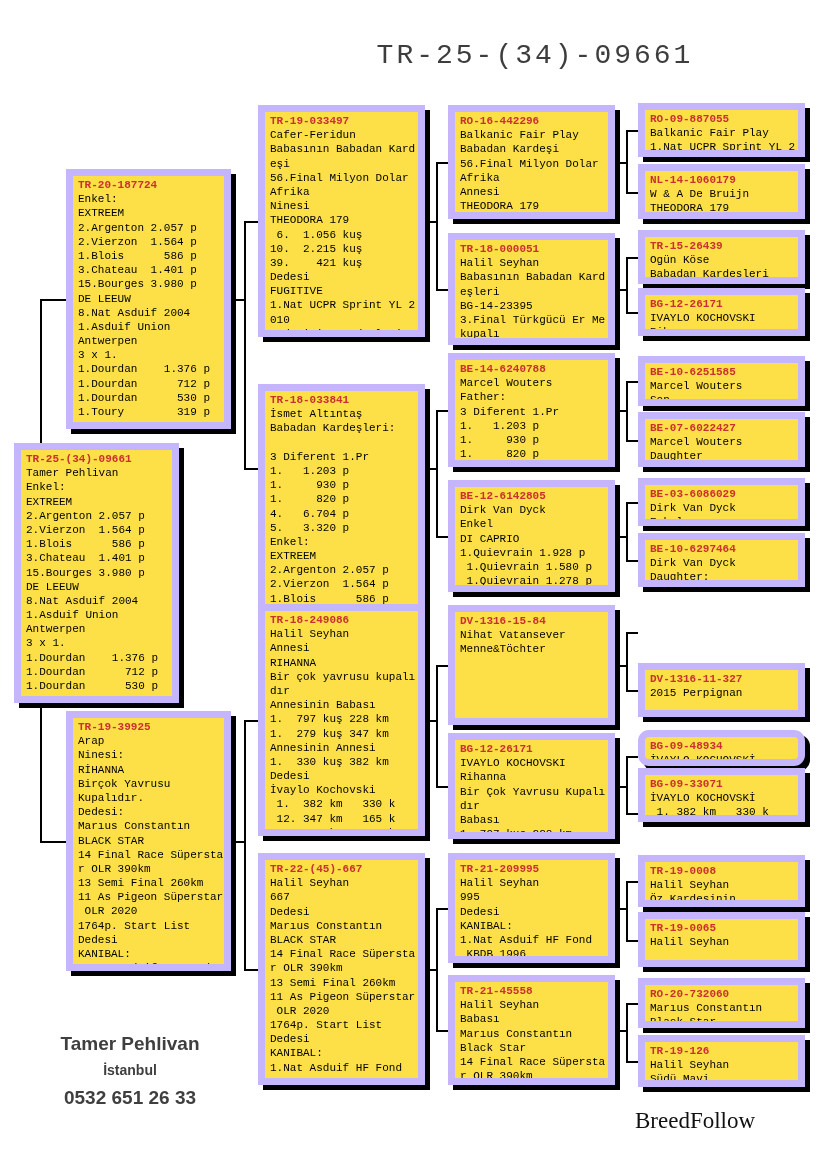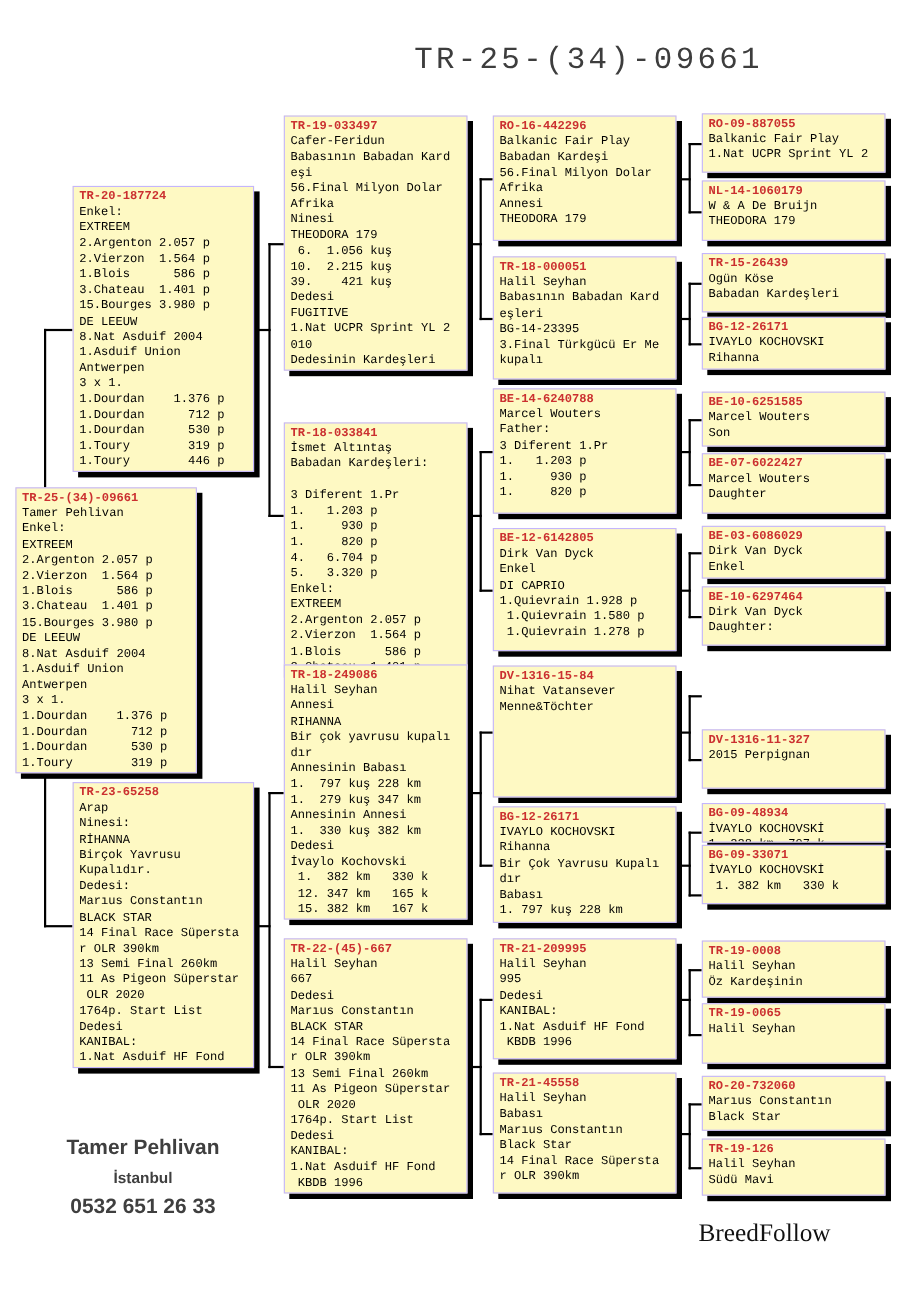--- a/index.html
+++ b/index.html
@@ -8,21 +8,21 @@
     font-family:"Liberation Mono","DejaVu Sans Mono",monospace;
     overflow:hidden;
   }
   #stage{position:absolute;left:0;top:0;width:825px;height:1172px;}
   .page-title{
     position:absolute;left:340px;top:40px;width:390px;text-align:center;
     font-family:"Liberation Mono","DejaVu Sans Mono",monospace;
     font-size:28px;letter-spacing:3px;color:#3d3d3d;white-space:pre;
   }
   .pbox{
-    position:absolute;background:#fef9c3;border:1px solid #c4b5fd;
+    position:absolute;background:#fde047;border:7px solid #c4b5fd;
     box-shadow:5px 5px 0 0 #000000;padding:2px 0 0 5px;box-sizing:border-box;
     z-index:2;overflow:hidden;
   }
   .pid{
     font-size:11px;line-height:14.2px;height:14.2px;font-weight:bold;
     color:#cb3030;white-space:pre;overflow:hidden;
   }
   .pline{
     font-size:11px;line-height:14.2px;height:14.2px;color:#000;
     white-space:pre;overflow:hidden;
@@ -91,21 +91,21 @@
       <div class="pline">1.Asduif Union</div>
       <div class="pline">Antwerpen</div>
       <div class="pline">3 x 1.</div>
       <div class="pline">1.Dourdan    1.376 p</div>
       <div class="pline">1.Dourdan      712 p</div>
       <div class="pline">1.Dourdan      530 p</div>
       <div class="pline">1.Toury        319 p</div>
       <div class="pline">1.Toury        446 p</div>
     </div>
     <div class="pbox" style="left: 66px; top: 711px; width: 165px; height: 260px;">
-      <div class="pid">TR-23-65258</div>
+      <div class="pid">TR-19-39925</div>
       <div class="pline">Arap</div>
       <div class="pline">Ninesi:</div>
       <div class="pline">RİHANNA</div>
       <div class="pline">Birçok Yavrusu</div>
       <div class="pline">Kupalıdır.</div>
       <div class="pline">Dedesi:</div>
       <div class="pline">Marıus Constantın</div>
       <div class="pline">BLACK STAR</div>
       <div class="pline">14 Final Race Süpersta</div>
       <div class="pline">r OLR 390km</div>
@@ -294,21 +294,21 @@
     </div>
     <div class="pbox" style="left: 638px; top: 533px; width: 167px; height: 54px;">
       <div class="pid">BE-10-6297464</div>
       <div class="pline">Dirk Van Dyck</div>
       <div class="pline">Daughter:</div>
     </div>
     <div class="pbox" style="left: 638px; top: 663px; width: 167px; height: 54px;">
       <div class="pid">DV-1316-11-327</div>
       <div class="pline">2015 Perpignan</div>
     </div>
-    <div class="pbox" style="left: 638px; top: 730px; width: 167px; height: 36px;">
+    <div class="pbox" style="left: 638px; top: 730px; width: 167px; height: 36px; border-radius: 11px;">
       <div class="pid">BG-09-48934</div>
       <div class="pline">İVAYLO KOCHOVSKİ</div>
       <div class="pline">1. 228 km  797 k</div>
     </div>
     <div class="pbox" style="left: 638px; top: 768px; width: 167px; height: 54px;">
       <div class="pid">BG-09-33071</div>
       <div class="pline">İVAYLO KOCHOVSKİ</div>
       <div class="pline"> 1. 382 km   330 k</div>
     </div>
     <div class="pbox" style="left: 638px; top: 855px; width: 167px; height: 52px;">

